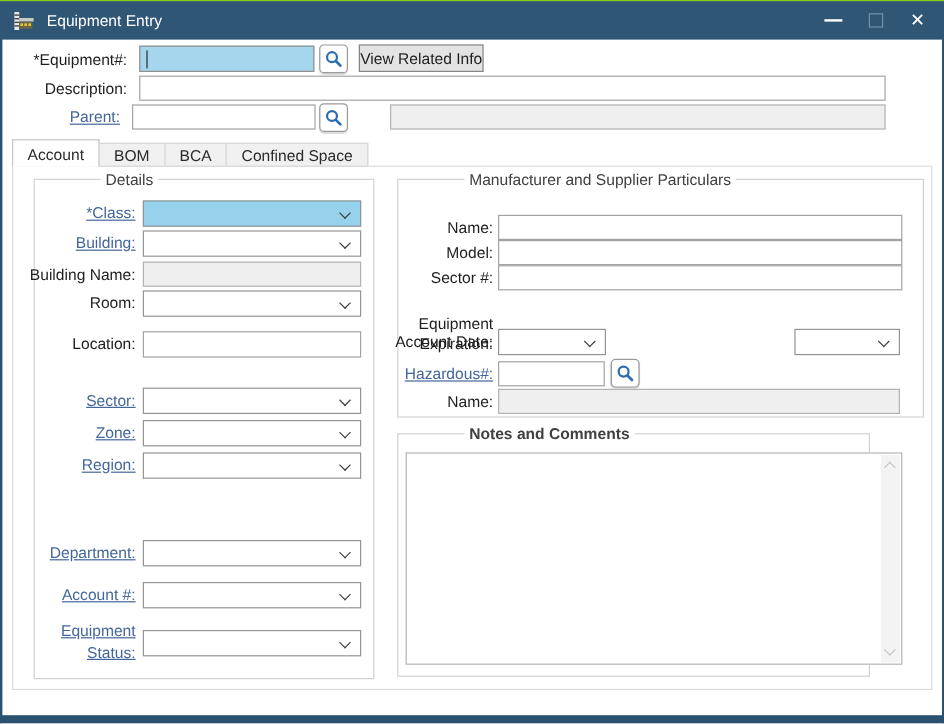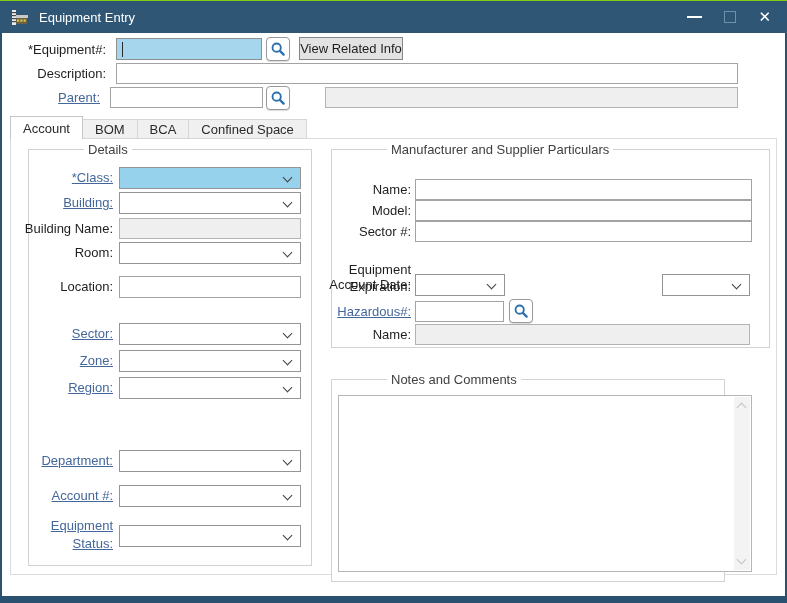--- a/index.html
+++ b/index.html
@@ -47,21 +47,21 @@
          display:flex; align-items:center; padding:0 12px; color:#2a2a2a; cursor:pointer; }
   .tab.active { height:23px; background:#fff; border-color:#c6c6c6; border-bottom:none; z-index:4; margin-left:0; }
   .panel { position:absolute; left:10px; top:138px; width:767px; height:437px;
            border:1px solid #dcdcdc; background:#fff; z-index:2; }
 
   
   .group { position:absolute; border:1px solid #d2d2d2; background:#fff; }
   .group-title { position:absolute; top:-8px; left:8px; background:#fff; padding:0 4px; color:#404040;margin-left:47px; }
   .g-details { left:17px; top:10px; width:284px; height:417px; }
   .g-mfr     { left:320px; top:10px; width:439px; height:199px; }
-  .g-notes   { left:320px; top:240px; width:394px; height:203px; }
+  .g-notes   { left:320px; top:222px; width:394px; height:203px;font-weight:bold; }
 
   
   .g-details .flabel { right:198px; }
   .g-details .ctrl { left:90px; width:182px; }
   .lb-class{top:20px}    .f-class{top:17px}
   .lb-building{top:45px} .f-building{top:42px}
   .lb-bname{top:71px}    .f-bname{top:68px; width:182px;}
   .lb-room{top:95px}     .f-room{top:92px; width:95px;}
   .lb-loc{top:129px}     .f-loc{top:126px; width:182px; height:22px;}
   .lb-sector{top:176px}  .f-sector{top:173px}

